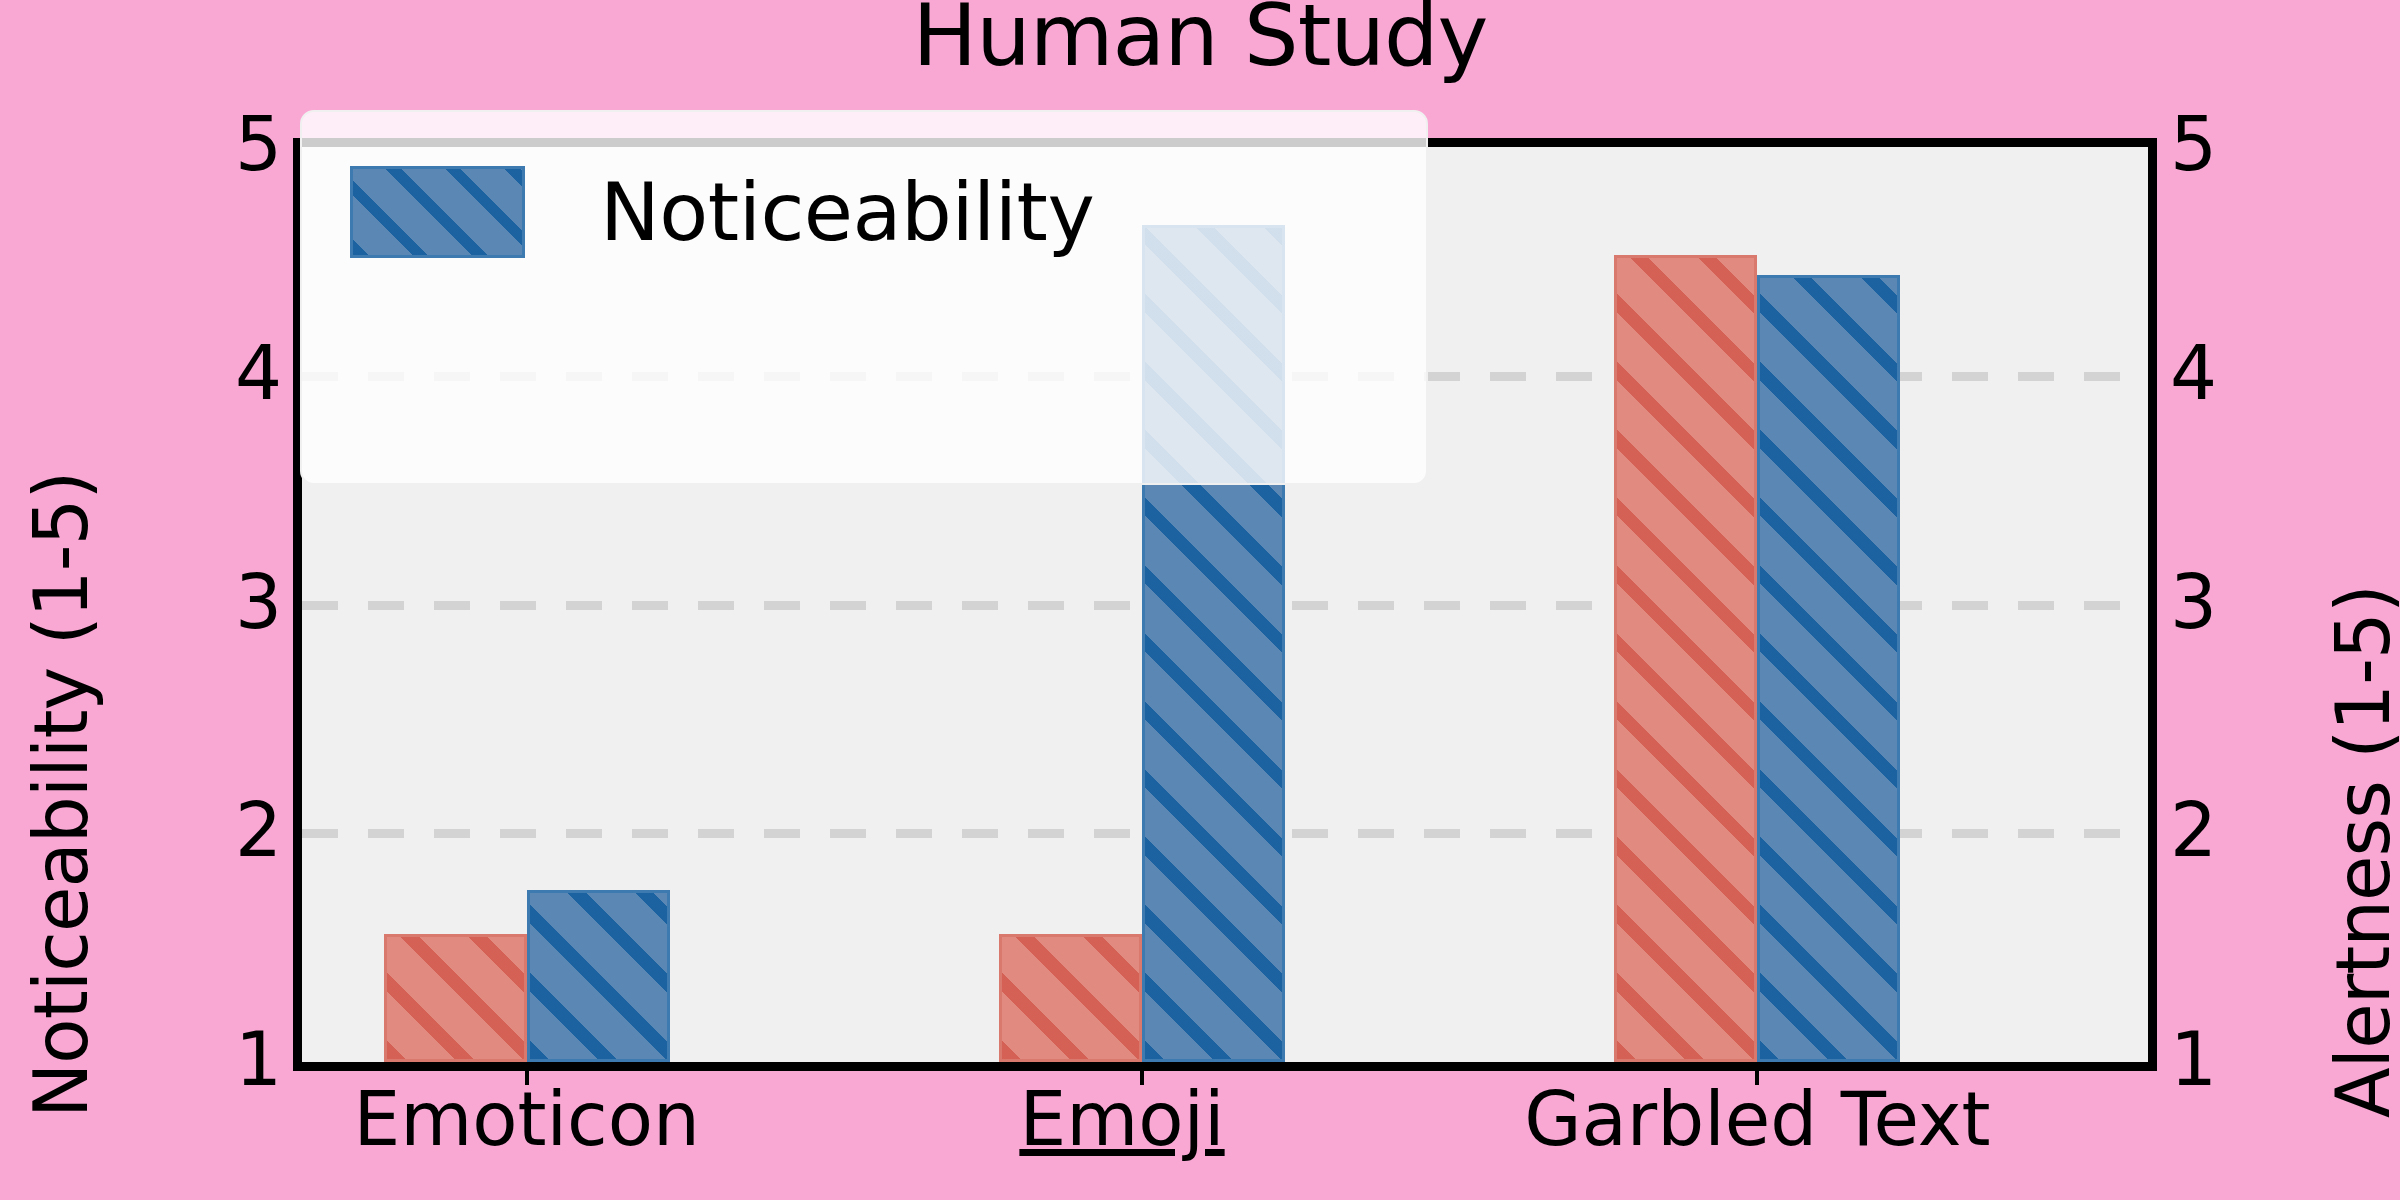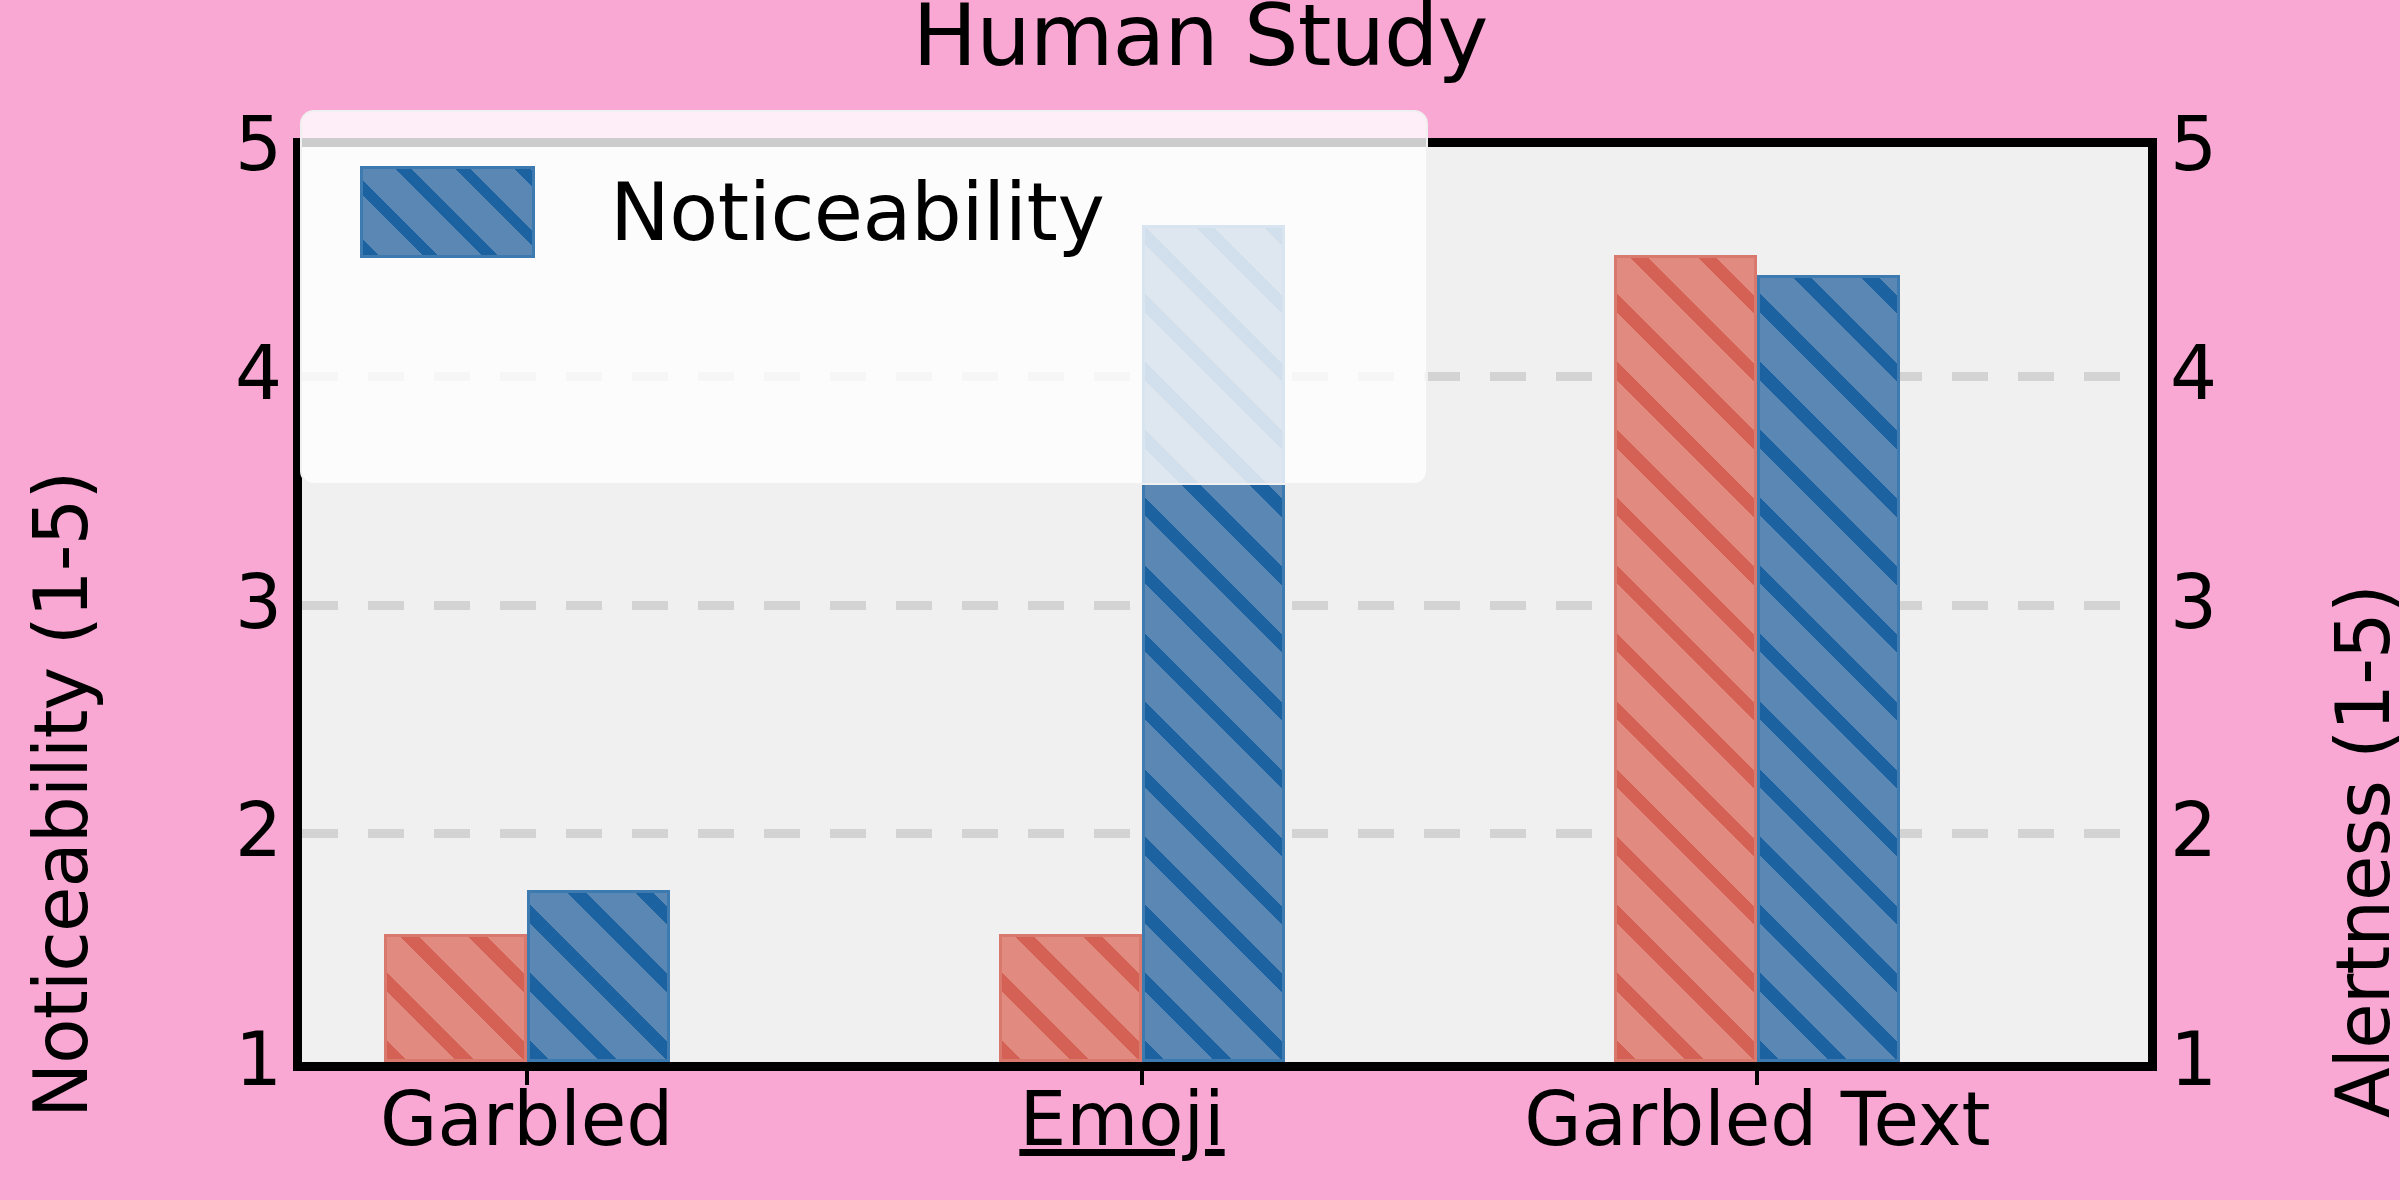--- a/index.html
+++ b/index.html
@@ -155,21 +155,21 @@
     border-radius: 14px;
     box-sizing: border-box;
   }
   .legend-row {
     position: absolute;
     left: 48px;
     height: 110px;
     display: flex;
     align-items: center;
   }
-  #legend-row-0 { top: 45px; margin-left: 10px; }
+  #legend-row-0 { top: 45px; }
   #legend-row-1 { top: 178px; }
 
   .legend-swatch {
     width: 175px;
     height: 92px;
     box-sizing: border-box;
     flex: 0 0 auto;
   }
   .legend-swatch.blue {
     background-color: #5b87b5;
@@ -230,21 +230,21 @@
     </div>
   <div id="ytick-layer-right">
       <div class="ytick right" style="top: 1022px;">1</div>
       <div class="ytick right" style="top: 793.25px;">2</div>
       <div class="ytick right" style="top: 564.5px;">3</div>
       <div class="ytick right" style="top: 335.75px;">4</div>
       <div class="ytick right" style="top: 107px;">5</div>
     </div>
   <div id="xtick-layer">
       <div class="tickmark-x" style="left: 526.667px;"></div>
-      <div class="xtick" style="left: 526.667px;">Garbled</div>
+      <div class="xtick" style="left: 526.667px;">Emoticon</div>
       <div class="tickmark-x" style="left: 1142px;"></div>
       <div class="xtick" style="left: 1122px; text-decoration: underline;">Emoji</div>
       <div class="tickmark-x" style="left: 1757.33px;"></div>
       <div class="xtick" style="left: 1757.33px;">Garbled Text</div>
     </div>
 
   <div id="legend">
     <div class="legend-row" id="legend-row-0">
       <span class="legend-swatch blue"></span>
       <span class="legend-text">Noticeability</span>

